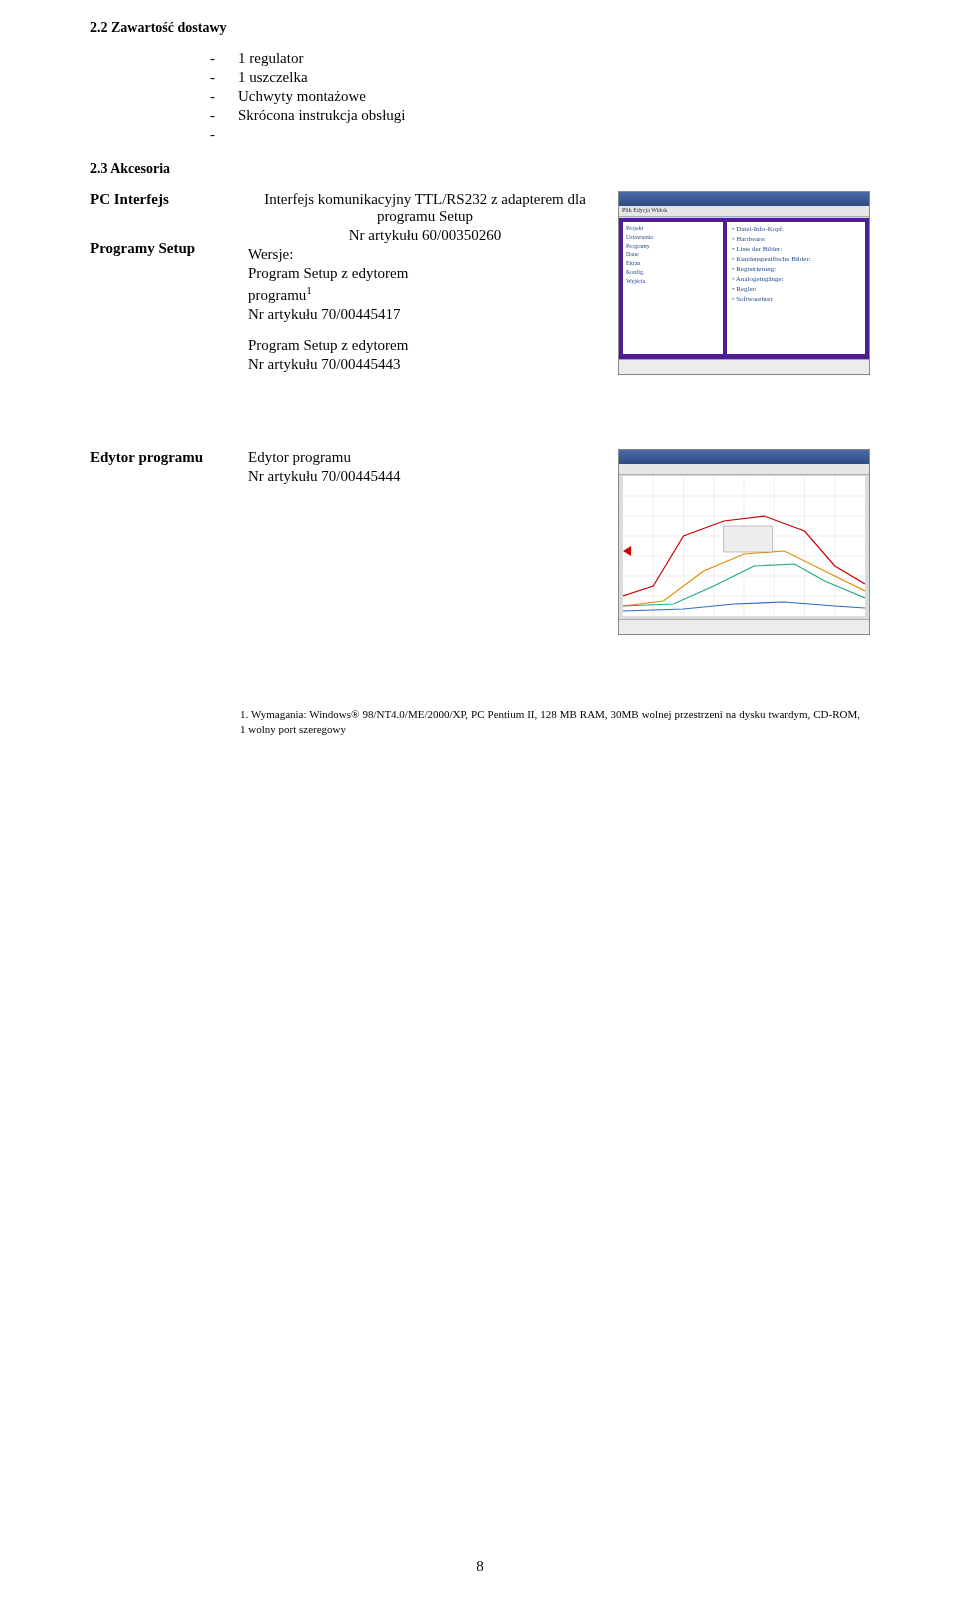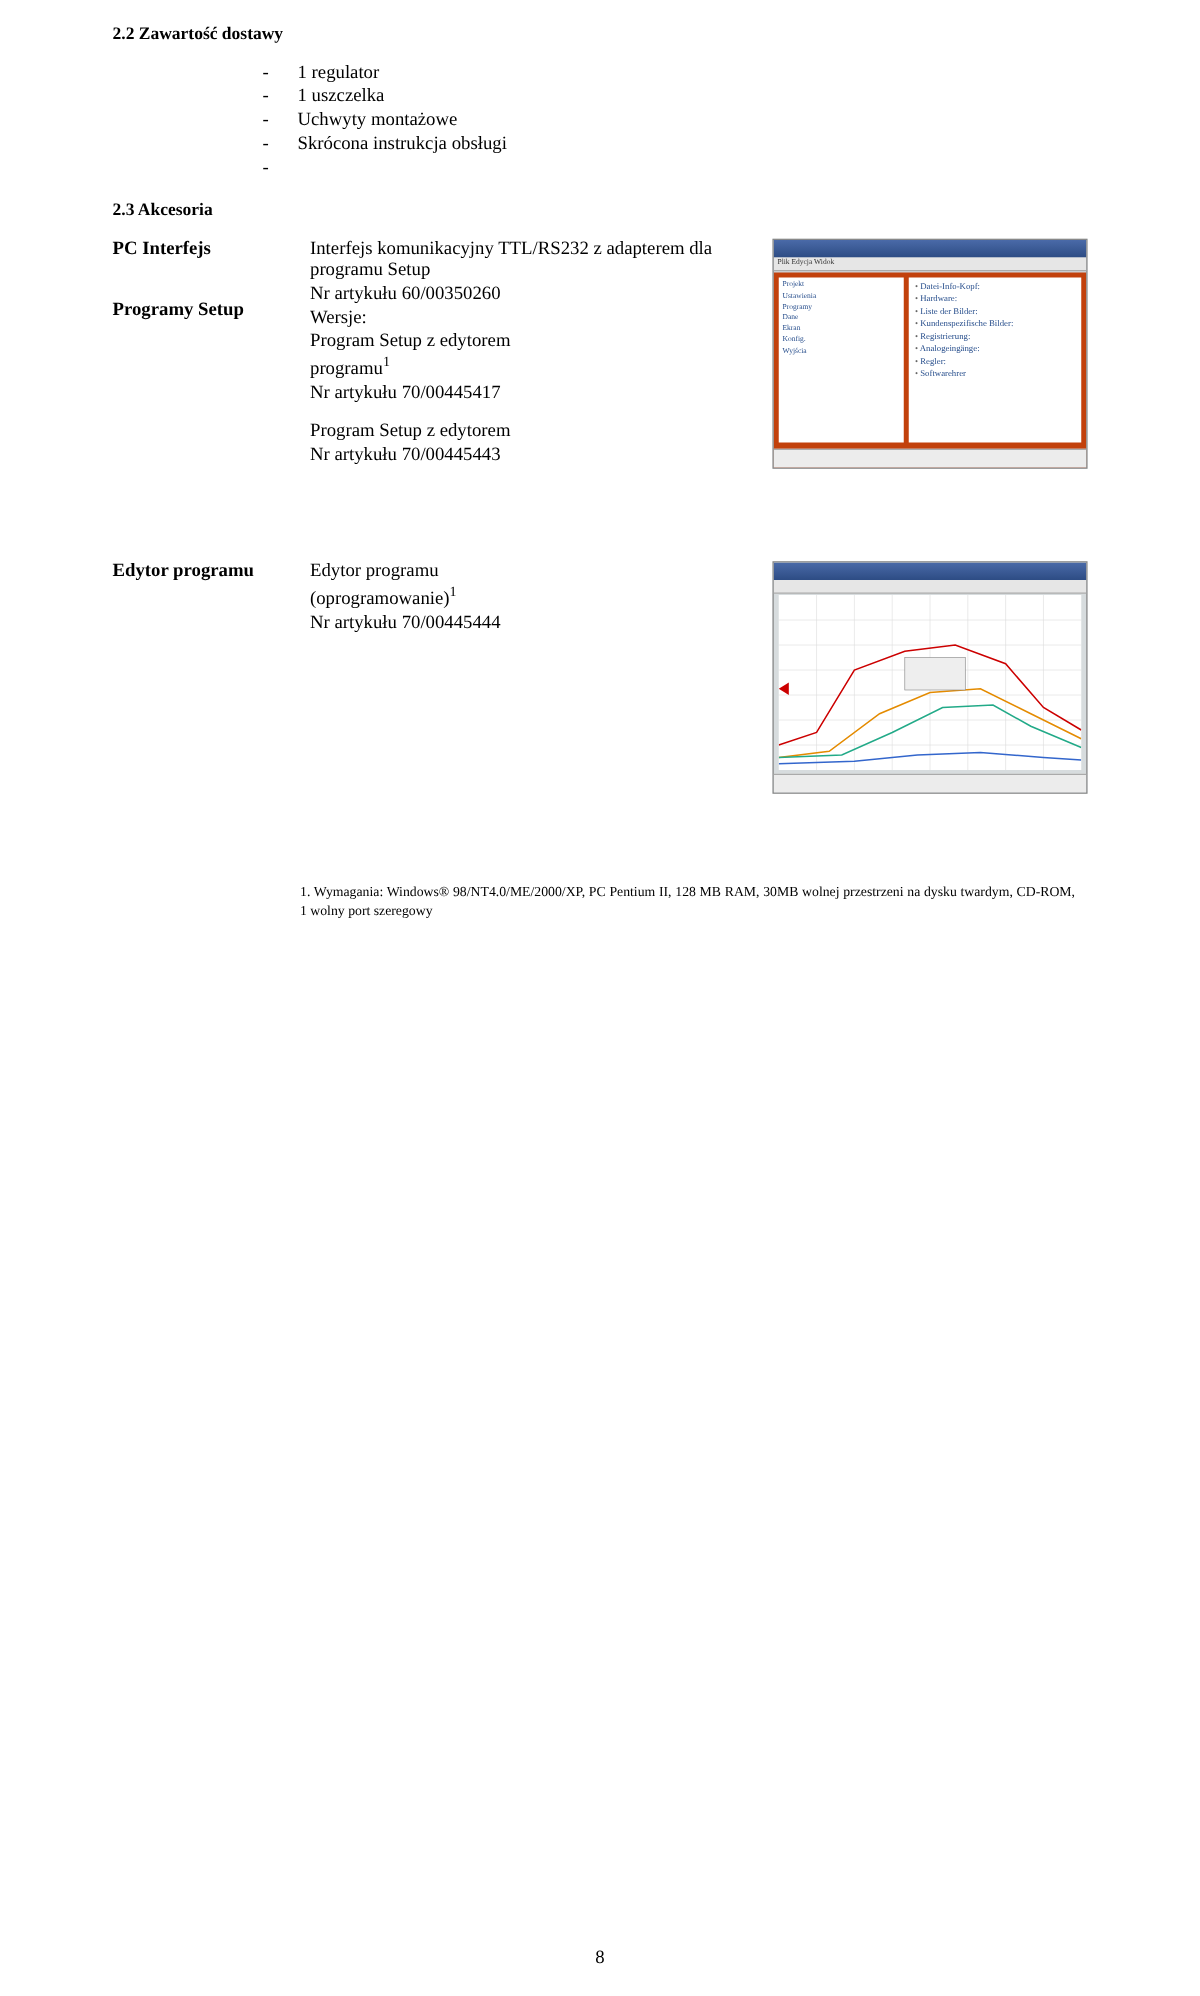--- a/index.html
+++ b/index.html
@@ -68,21 +68,21 @@
       height: 11px;
       width: 100%;
       border-bottom: 1px solid #aaa;
       font-size: 6px;
       color: #333;
       padding: 1px 3px;
     }
     .shot-body1 {
       position: absolute;
       top: 26px; left: 0; right: 0; bottom: 0;
-      background: #c2410c;
+      background: #4c1d95;
       padding-left: 36px;
     }
     .shot-left {
       position: absolute;
       left: 4px; top: 4px; width: 100px; bottom: 20px;
       background: #fff;
       font-size: 6px;
       padding: 3px;
       color: #274e8c;
       line-height: 1.3;
@@ -172,21 +172,21 @@
 <div class="h1">2.3 Akcesoria</div>
 
 <div class="accessories-table">
 
   <div class="label-col">
     <p style="margin-bottom:2px;">PC Interfejs</p>
     <p style="margin-top:32px;">Programy Setup</p>
   </div>
 
   <div class="desc-col">
-    <div class="desc-block" style="margin-bottom:0;">
+    <div class="desc-block" style="margin-bottom:0;text-align:center;">
       <p>Interfejs komunikacyjny TTL/RS232 z adapterem dla programu Setup</p>
       <p>Nr artykułu 60/00350260</p>
     </div>
     <div class="desc-block">
       <p>Wersje:</p>
       <p>Program Setup z edytorem</p>
       <p><span>programu</span><sup>1</sup></p>
       <p>Nr artykułu 70/00445417</p>
     </div>
     <div class="desc-block">
@@ -222,21 +222,20 @@
       </div>
       <div class="shot-statusbar"></div>
     </div>
   </div>
 </div>
 
 <div class="section2">
   <div class="label-col">Edytor programu</div>
   <div class="desc-col">
     <p>Edytor programu</p>
-    <p><span>(oprogramowanie)</span><sup>1</sup></p>
     <p>Nr artykułu 70/00445444</p>
   </div>
   <div class="img-col">
     <div class="screenshot2">
       <div class="shot-title"></div>
       <div class="shot-menubar"></div>
       <div class="shot2-chart">
         <svg viewBox="0 0 240 140" preserveAspectRatio="none">
           <g stroke="#ddd" stroke-width="0.5">
             <line x1="0" y1="20" x2="240" y2="20"></line>

